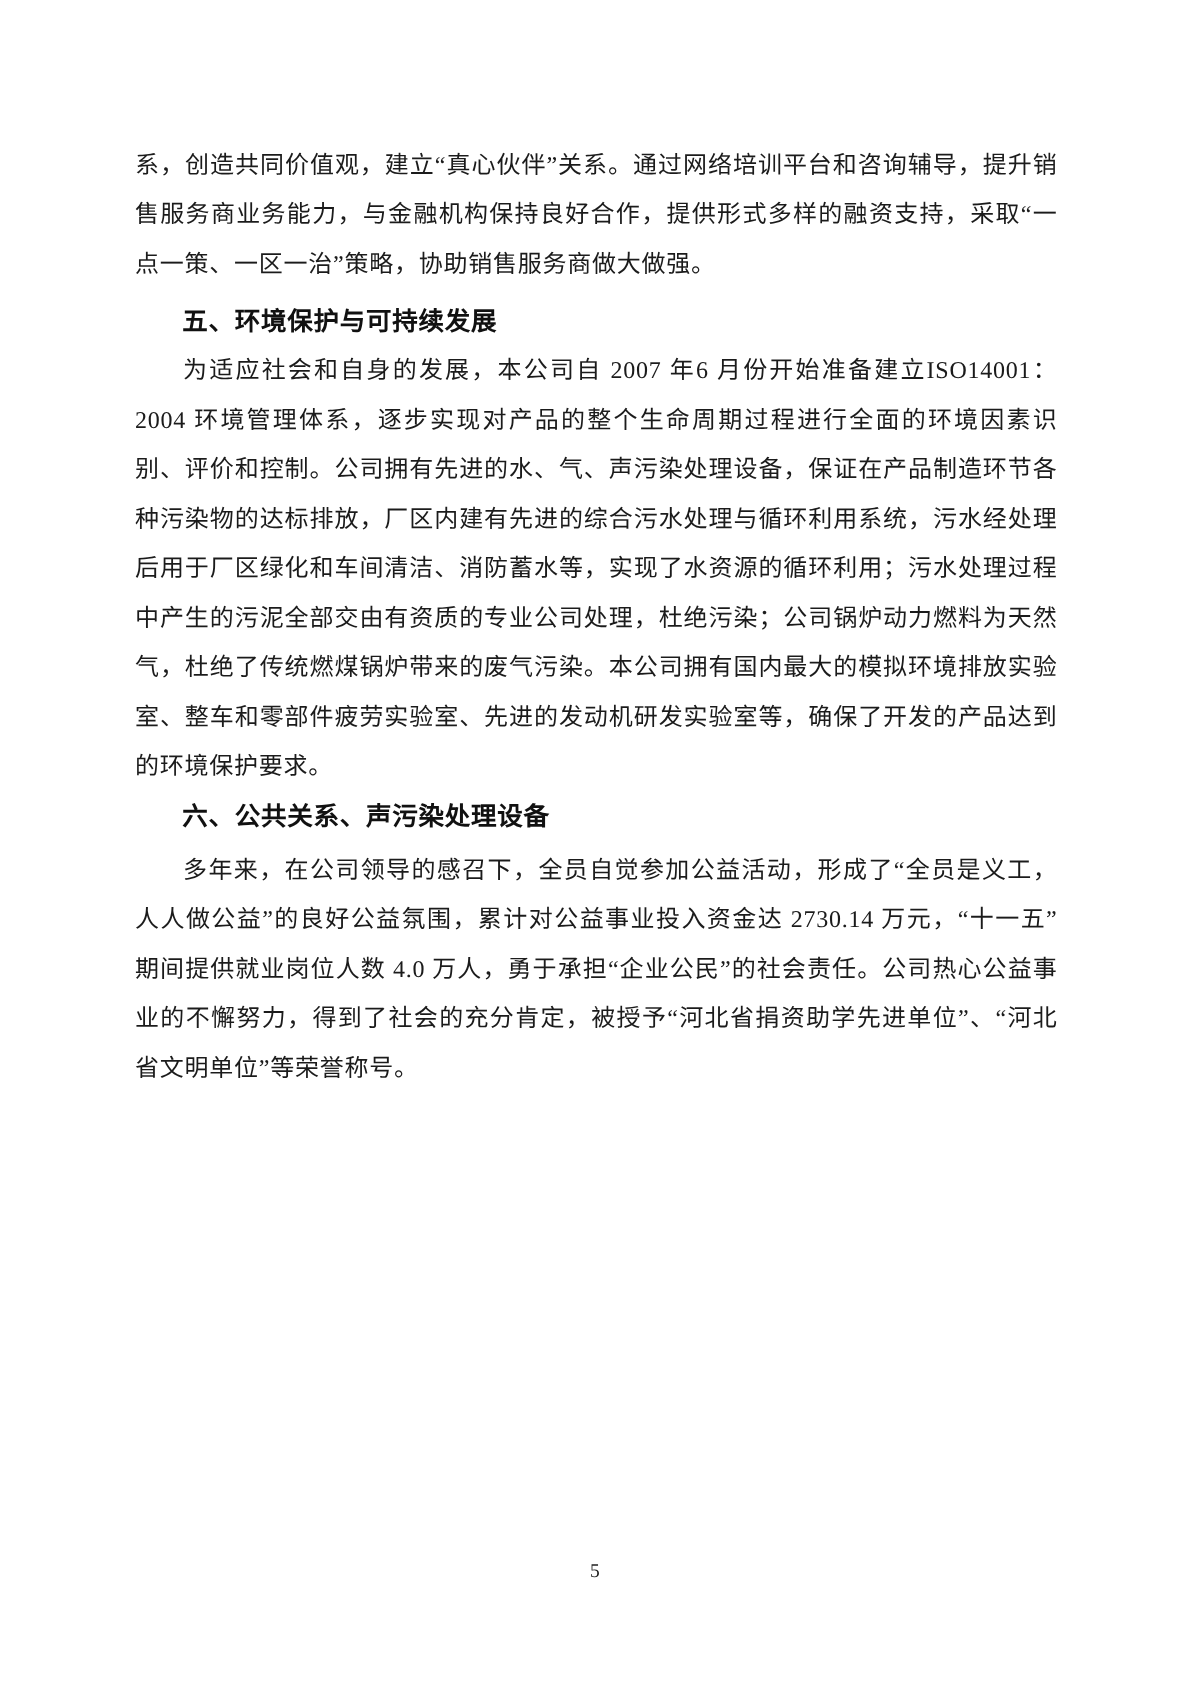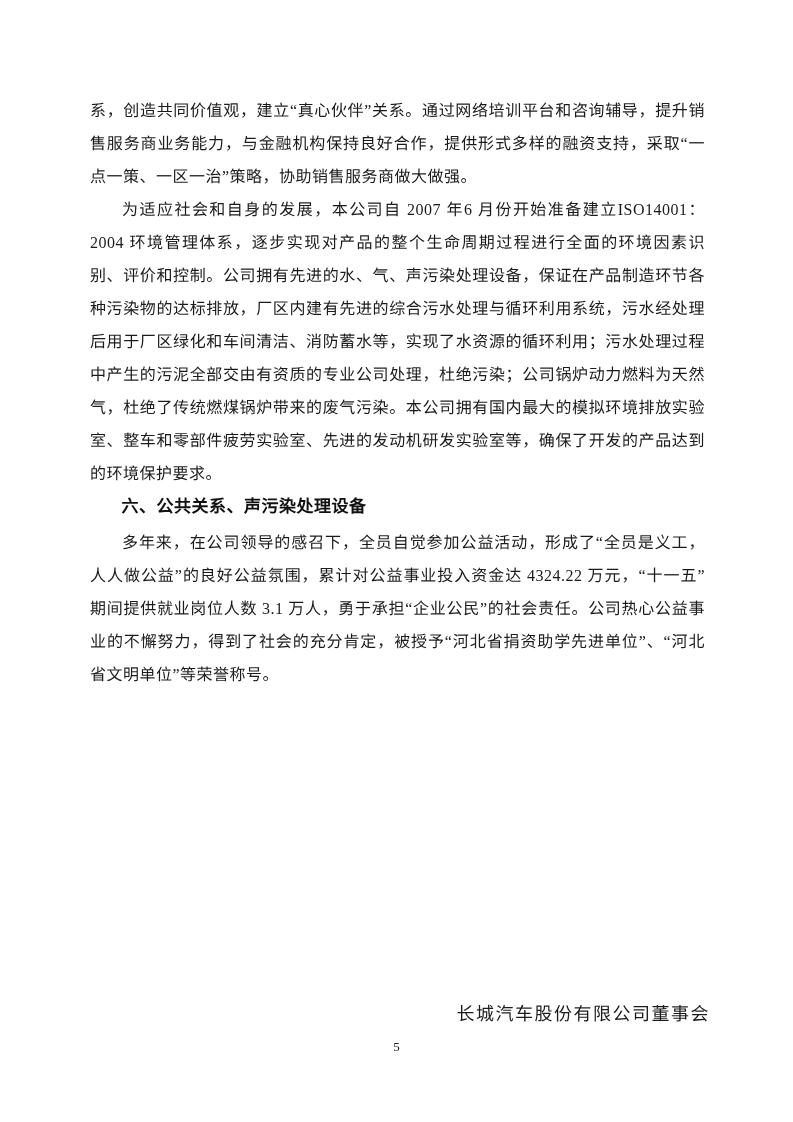--- a/index.html
+++ b/index.html
@@ -72,27 +72,27 @@
   }
 </style>
 </head>
 <body>
 
 <div class="page">
   <div class="content">
 
     <p class="body-text no-indent">系，创造共同价值观，建立“真心伙伴”关系。通过网络培训平台和咨询辅导，提升销售服务商业务能力，与金融机构保持良好合作，提供形式多样的融资支持，采取“一点一策、一区一治”策略，协助销售服务商做大做强。</p>
 
+    <h2 class="section-heading">五、环境保护与可持续发展</h2>
 
     <p class="body-text">为适应社会和自身的发展，本公司自 2007 年6 月份开始准备建立ISO14001：2004 环境管理体系，逐步实现对产品的整个生命周期过程进行全面的环境因素识别、评价和控制。公司拥有先进的水、气、声污染处理设备，保证在产品制造环节各种污染物的达标排放，厂区内建有先进的综合污水处理与循环利用系统，污水经处理后用于厂区绿化和车间清洁、消防蓄水等，实现了水资源的循环利用；污水处理过程中产生的污泥全部交由有资质的专业公司处理，杜绝污染；公司锅炉动力燃料为天然气，杜绝了传统燃煤锅炉带来的废气污染。本公司拥有国内最大的模拟环境排放实验室、整车和零部件疲劳实验室、先进的发动机研发实验室等，确保了开发的产品达到的环境保护要求。</p>
 
 
     <h2 class="section-heading h-six">六、公共关系、声污染处理设备</h2>
 
 
-    <p class="body-text gap-before">多年来，在公司领导的感召下，全员自觉参加公益活动，形成了“全员是义工，人人做公益”的良好公益氛围，累计对公益事业投入资金达 4324.22 万元，“十一五”期间提供就业岗位人数 3.1 万人，勇于承担“企业公民”的社会责任。公司热心公益事业的不懈努力，得到了社会的充分肯定，被授予“河北省捐资助学先进单位”、“河北省文明单位”等荣誉称号。</p>
+    <p class="body-text gap-before">多年来，在公司领导的感召下，全员自觉参加公益活动，形成了“全员是义工，人人做公益”的良好公益氛围，累计对公益事业投入资金达 2730.14 万元，“十一五”期间提供就业岗位人数 4.0 万人，勇于承担“企业公民”的社会责任。公司热心公益事业的不懈努力，得到了社会的充分肯定，被授予“河北省捐资助学先进单位”、“河北省文明单位”等荣誉称号。</p>
 
   </div>
 
-  <div class="signature">长城汽车股份有限公司董事会</div>
 
   <div class="page-number">5</div>
 </div>
 
 </body></html>

